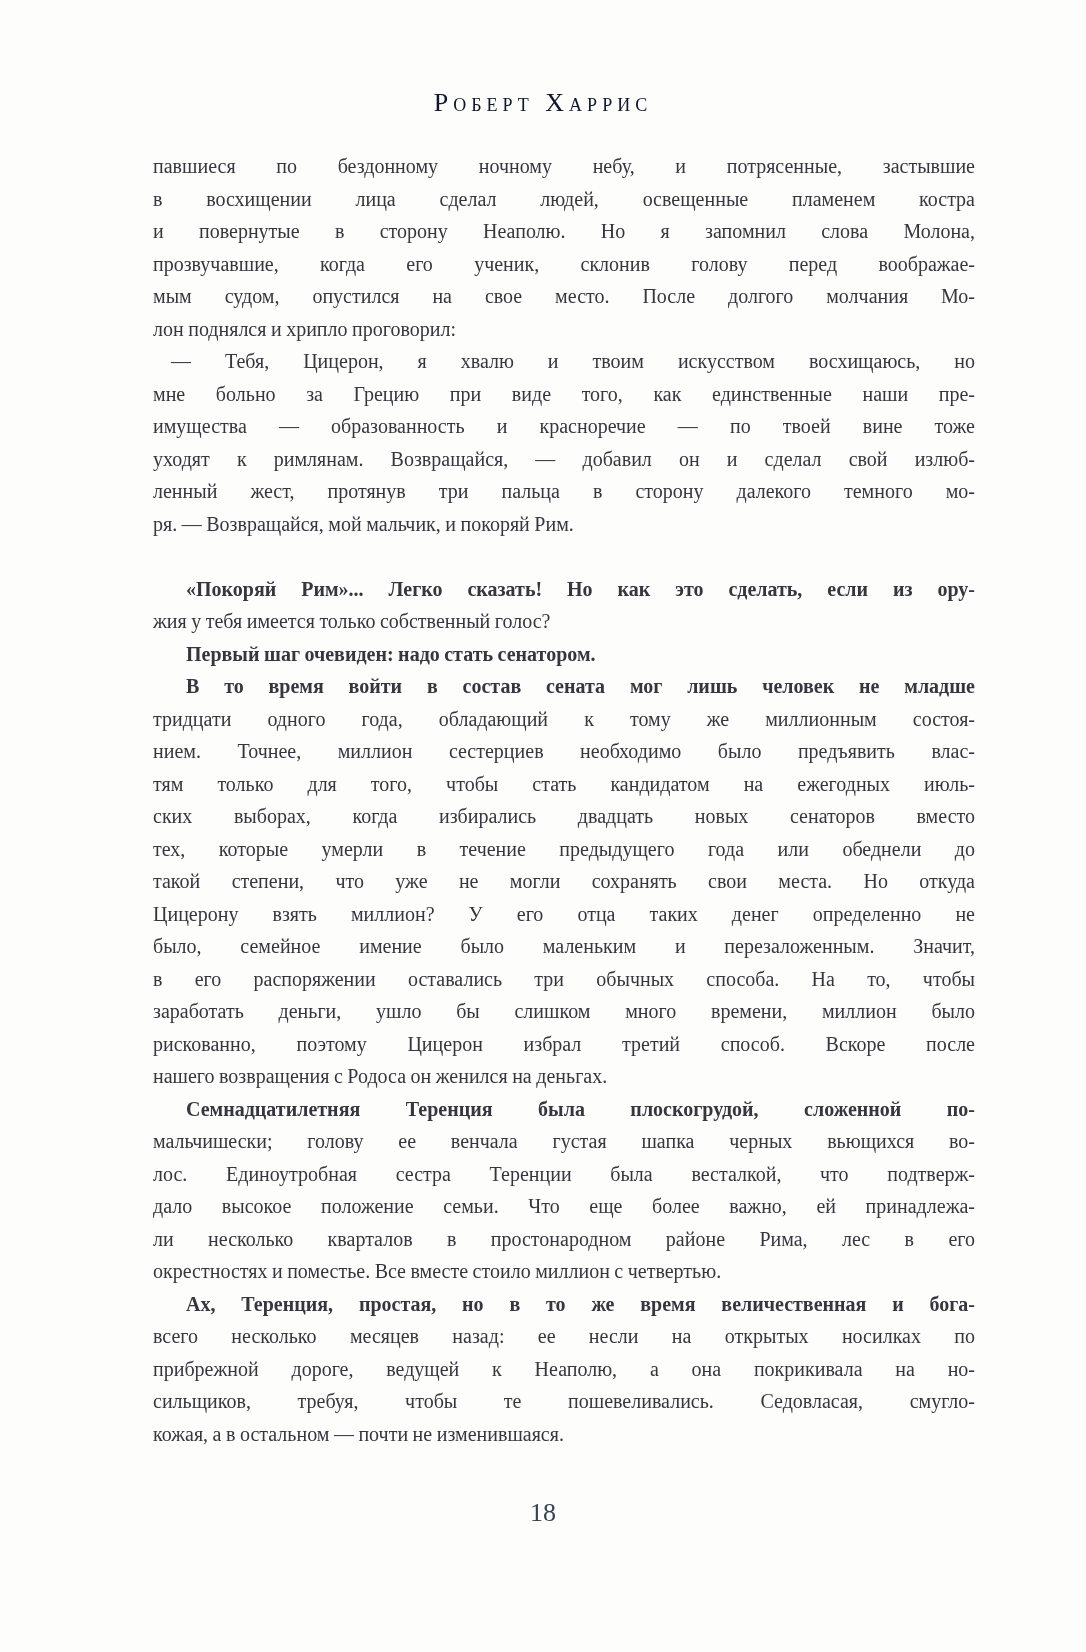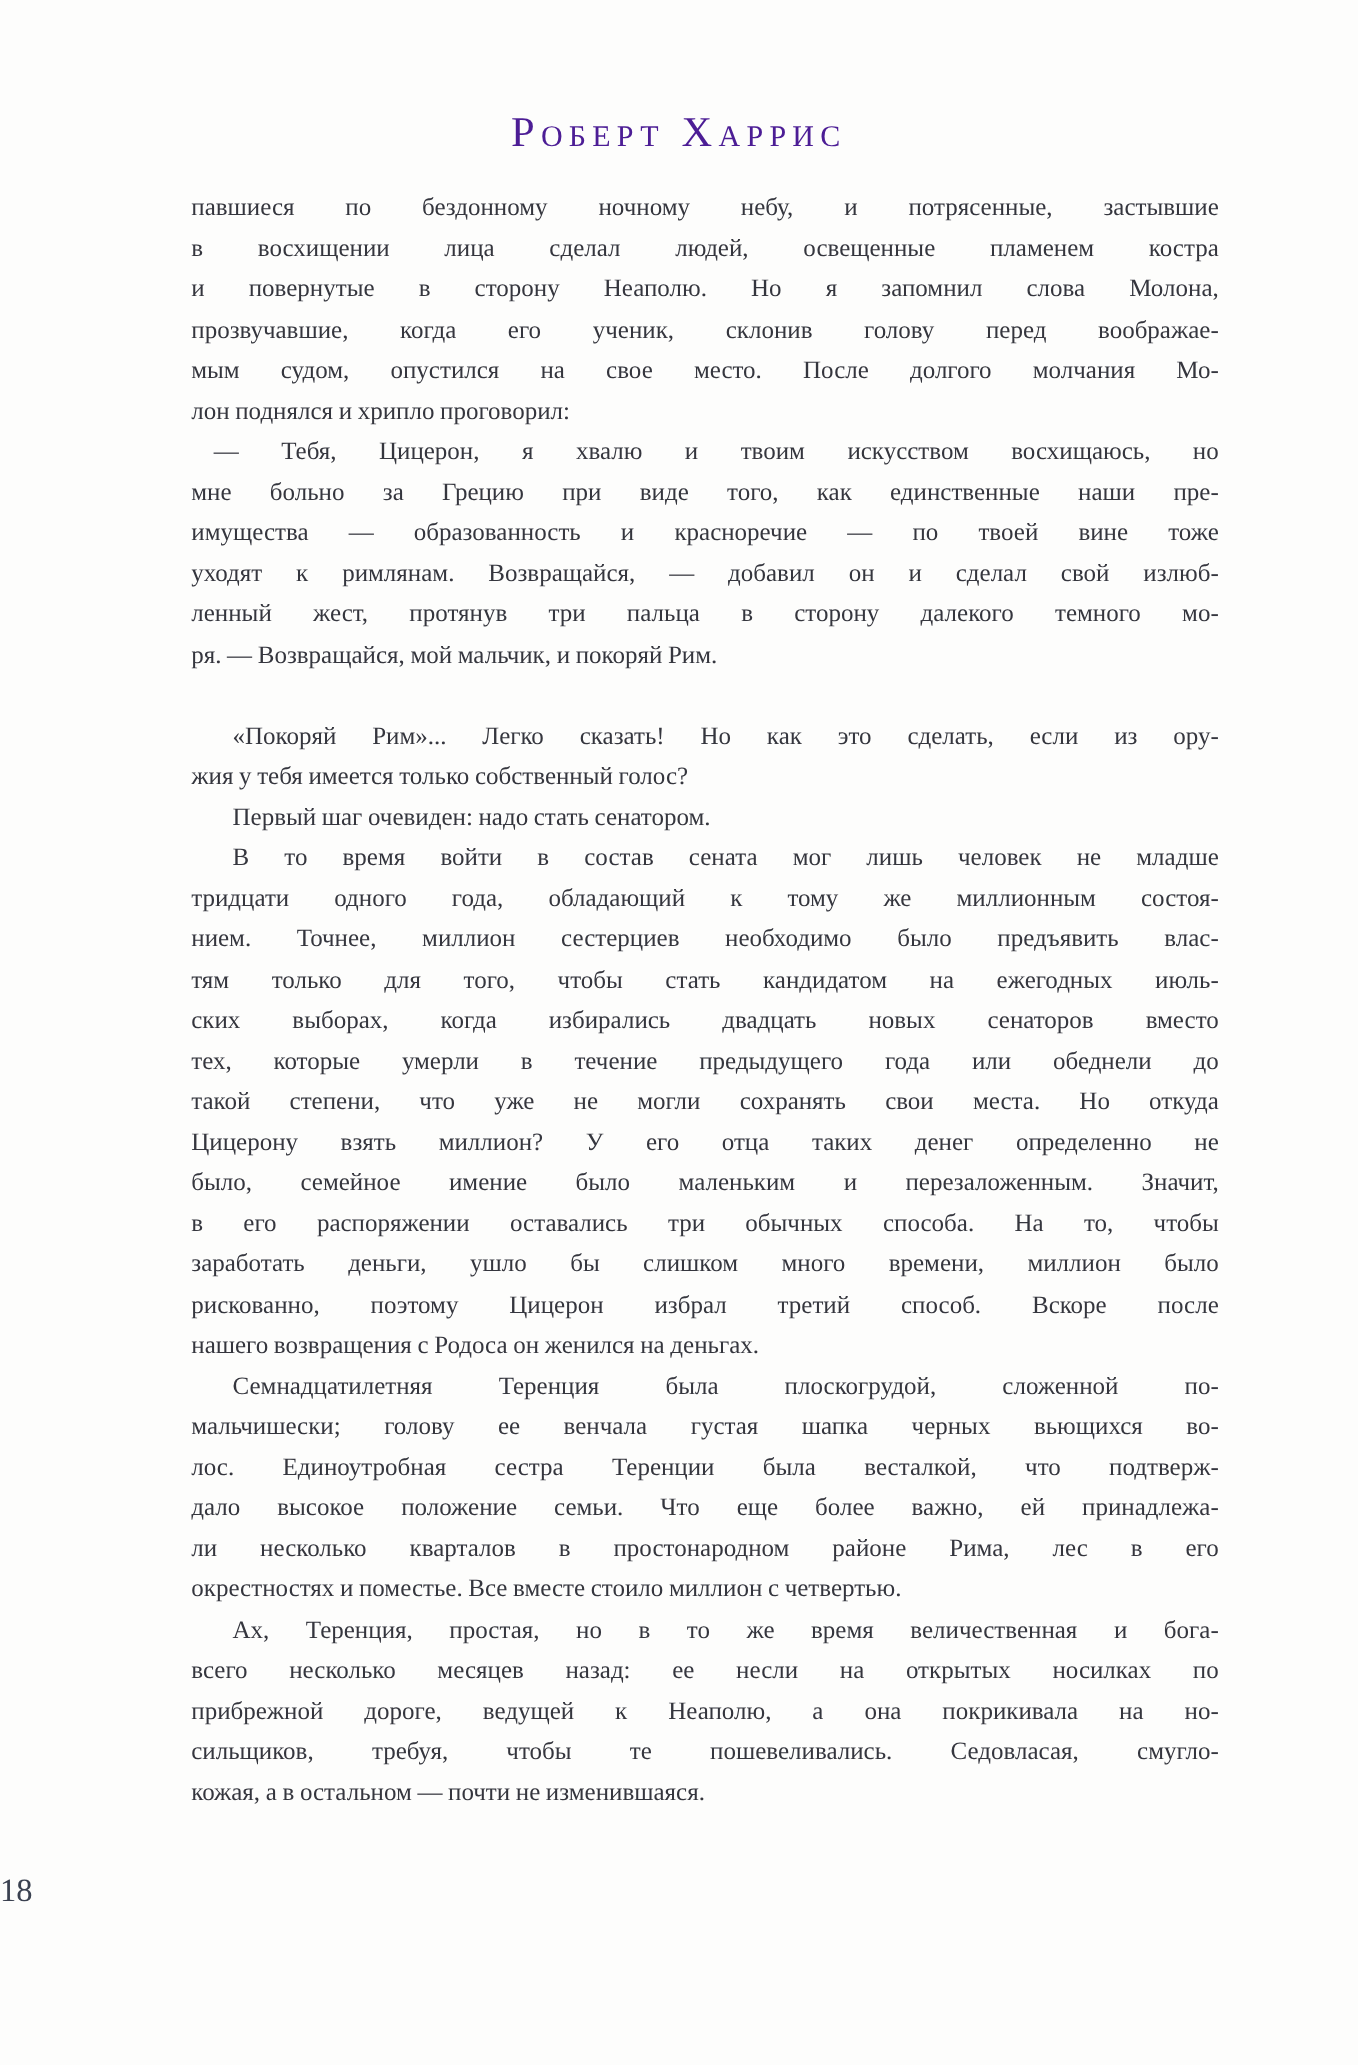--- a/index.html
+++ b/index.html
@@ -12,49 +12,49 @@
     color: #35363e;
     overflow: hidden;
   }
   .running-head {
     position: absolute;
     top: 88px;
     left: 0;
     width: 100%;
     text-align: center;
     font-variant: small-caps;
-    font-size: 34px;
+    font-size: 26px;
     letter-spacing: 5px;
-    color: #4c1d95;
+    color: #0f172a;
   }
   .body-text {
     position: absolute;
     top: 150px;
     left: 153px;
     width: 822px;
     font-size: 20px;
     line-height: 32.5px;
   }
   .ln {
     height: 32.5px;
     overflow: hidden;
     text-align: justify;
     text-align-last: justify;
     word-spacing: -0.5px;
   }
   .ln.end { text-align-last: left; }
-  .ln.ind { text-indent: 33px; }
+  .ln.ind { text-indent: 33px; font-weight: bold; }
   .ln.ind2 { text-indent: 18px; }
   .section-gap { height: 32.5px; }
   .folio {
     position: absolute;
     top: 1498px;
     left: 0;
     width: 100%;
-    text-align: left;
+    text-align: center;
     font-size: 26px;
     color: #3a4150;
   }
 </style>
 </head>
 <body>
 
 <div class="page">
 
   <div class="running-head">Роберт Харрис</div>

